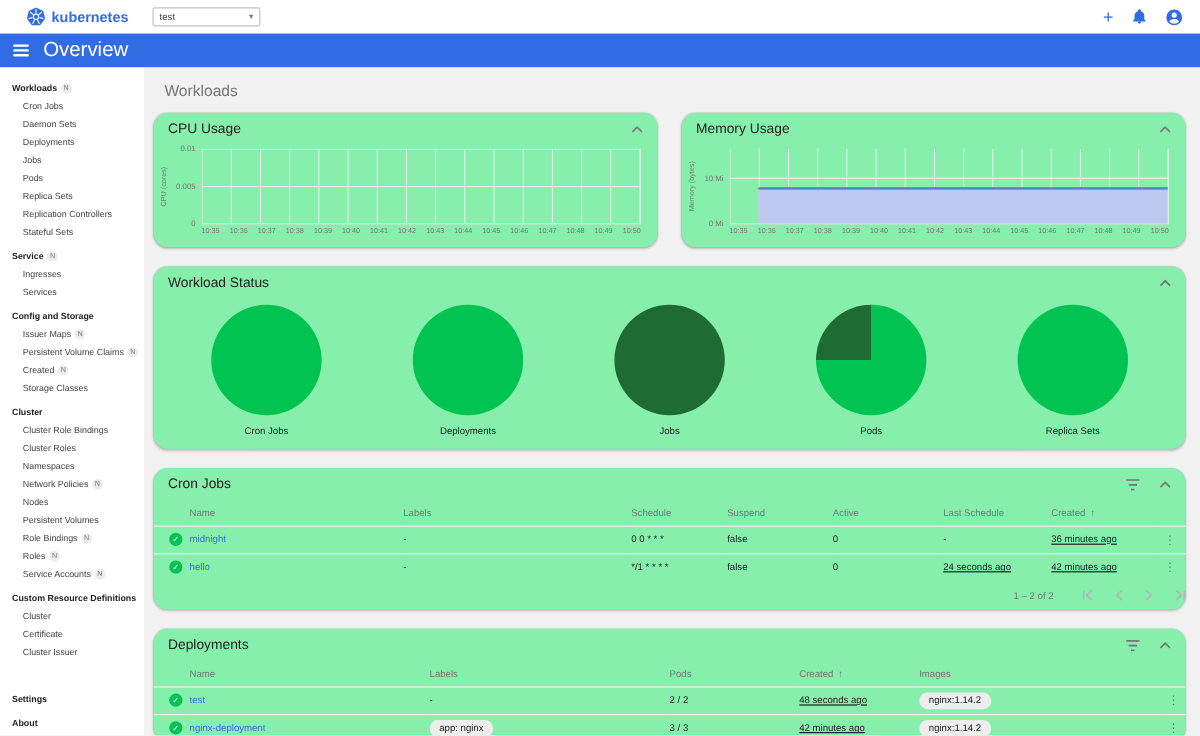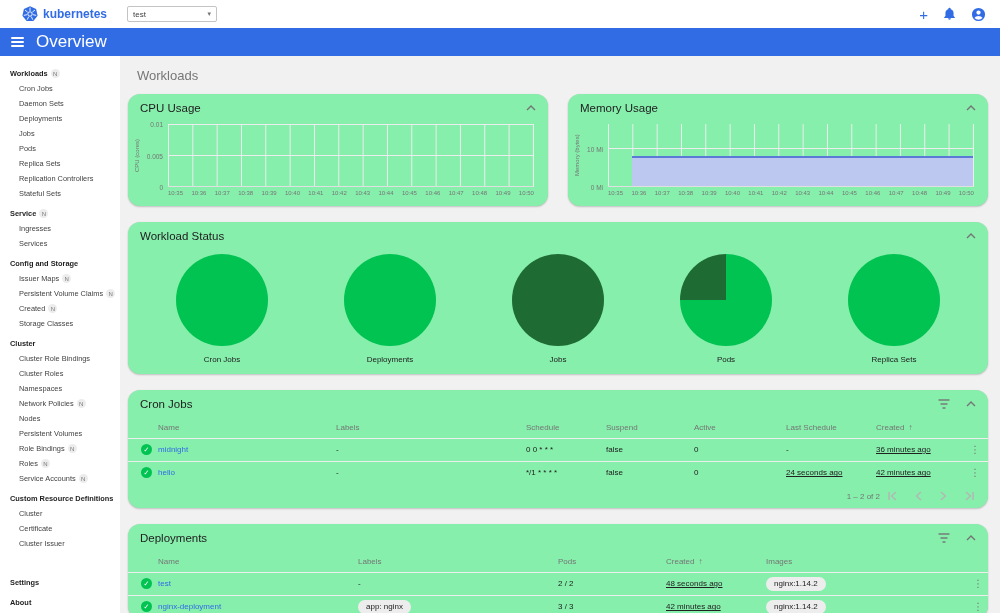--- a/index.html
+++ b/index.html
@@ -70,21 +70,21 @@
 th{font-weight:normal;color:#757575;text-align:left;height:20px;padding:0;font-size:8px}
 td{height:23px;border-top:1px solid #eee;color:#212121;padding:0;white-space:nowrap;overflow:hidden}
 .cell-icon{padding-left:13px}
 .ok-icon{width:11px;height:11px;border-radius:50%;background:var(--green,#00c351);color:#fff;font-size:7px;display:inline-flex;align-items:center;justify-content:center}
 a.res-link{color:var(--link,#326ce5);cursor:pointer;text-decoration:none}
 .tipline[data-u="true"]{text-decoration:underline}
 .chip{display:inline-block;background:var(--chip-bg,#ededed);border-radius:9px;padding:2.5px 8px;font-size:8px;color:#212121}
 .chip[data-chip="false"]{background:transparent;padding:0;border-radius:0}
 .kebab{color:#757575;font-size:10px;cursor:pointer;text-align:center}
 .sort{margin-left:4px;color:#757575}
-.pagination{display:flex;justify-content:flex-end;align-items:center;gap:8px;height:24px;padding-right:14px;color:#757575;font-size:8px}
+.pagination{display:flex;justify-content:flex-end;align-items:center;gap:24px;height:24px;color:#757575;font-size:8px}
 .pg-icons{display:flex;gap:18px;align-items:center}
 .pg-btn{cursor:pointer;display:flex}
 </style>
 </head>
 <body>
 
 <div class="topbar">
   <div class="brand">
     <svg width="16" height="16" viewBox="0 0 16 16">
       <polygon points="8,0.2 14.1,3.1 15.6,9.7 11.4,15 4.6,15 0.4,9.7 1.9,3.1" fill="#326ce5"></polygon>

